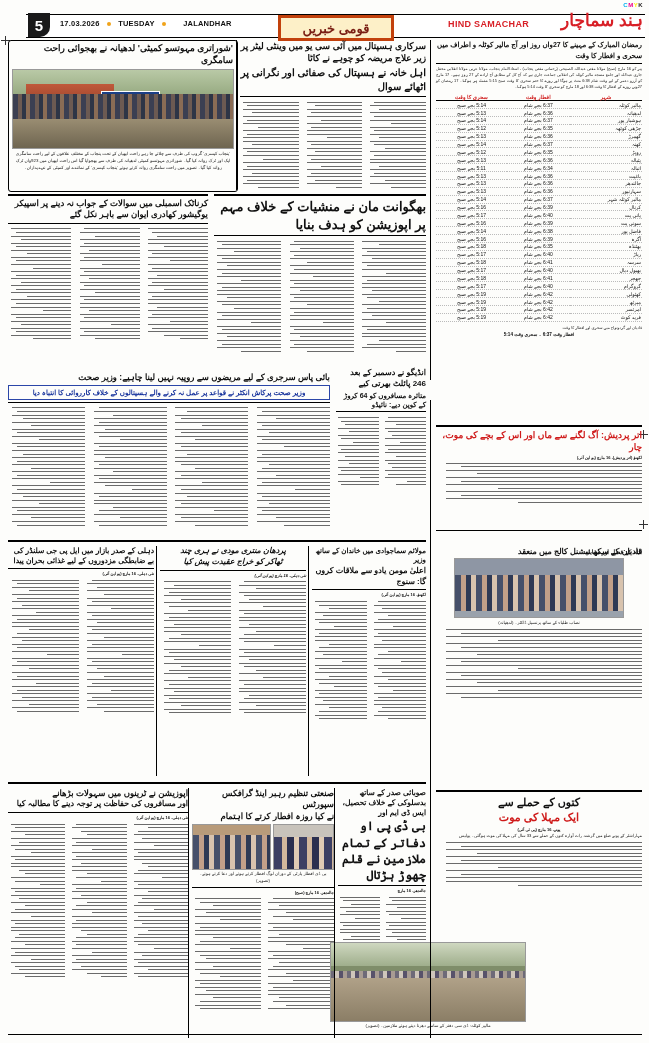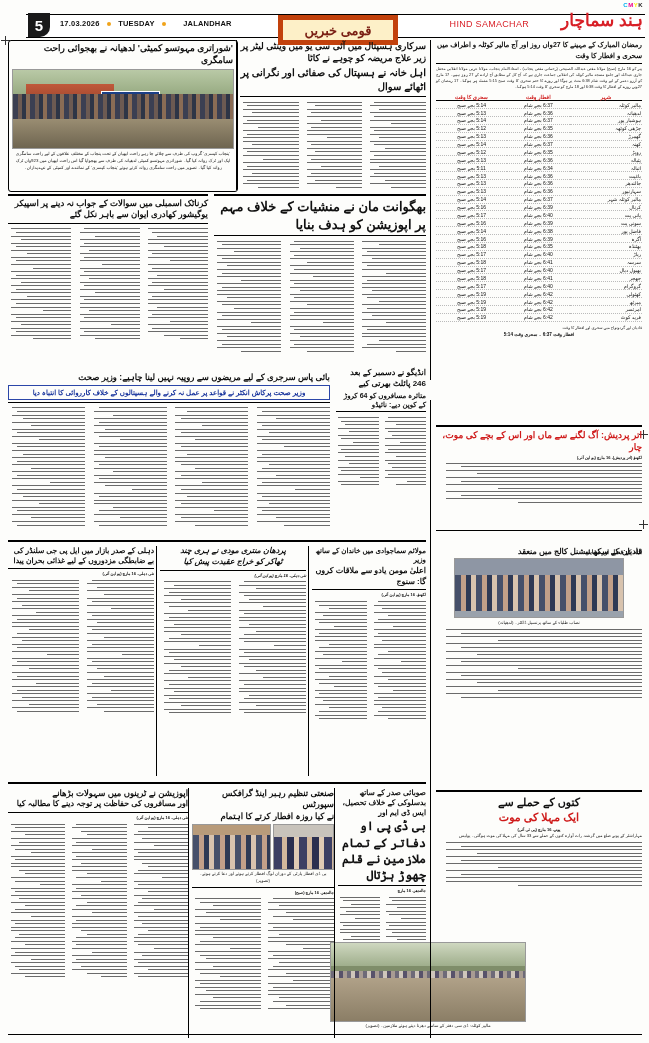--- a/index.html
+++ b/index.html
@@ -20,23 +20,23 @@
   .cm-r1{right:1px;top:430px;}
   .cm-r2{right:1px;top:520px;}
 
   
   .masthead{position:absolute;left:26px;top:14px;right:4px;height:22px;border-top:1px solid #000;border-bottom:1px solid #000;background:#fff;}
   .pagebadge{position:absolute;left:28px;top:13px;width:22px;height:24px;background:#1a1a1a;color:#fff;font-size:15px;font-weight:bold;display:flex;align-items:center;justify-content:center;border-radius:0 0 10px 0;}
   .mh-date{position:absolute;left:60px;top:19px;font-size:7.5px;font-weight:bold;letter-spacing:.2px;}
   .mh-dot{display:inline-block;width:4px;height:4px;background:#f0a31a;border-radius:50%;margin:0 5px;vertical-align:middle;}
   .mh-day{font-size:7.5px;font-weight:bold;}
   .mh-city{font-size:7.5px;font-weight:bold;margin-left:10px;}
-  .mh-center{position:absolute;left:278px;top:15px;width:110px;height:20px;background:#fdf0c8;border:5px solid #c2410c;display:flex;align-items:center;justify-content:center;}
+  .mh-center{position:absolute;left:278px;top:15px;width:110px;height:20px;background:#fdf0c8;border:3px solid #c2410c;display:flex;align-items:center;justify-content:center;}
   .mh-center span{font-size:13px;font-weight:bold;color:#7a1f14;direction:rtl;}
-  .mh-eng{position:absolute;right:120px;top:19px;font-size:9px;font-weight:normal;color:#d81f26;letter-spacing:.3px;}
+  .mh-eng{position:absolute;right:120px;top:19px;font-size:9px;font-weight:bold;color:#d81f26;letter-spacing:.3px;}
   .mh-urdu{position:absolute;right:6px;top:12px;font-size:17px;font-weight:bold;color:#d81f26;direction:rtl;line-height:1;}
 
   
   .col{position:absolute;}
   .lines{display:block;}
   .ln{height:1px;background:#4a4a4a;margin:2.55px 0;opacity:.82;}
   .ln.s95{width:95%}.ln.s88{width:88%}.ln.s80{width:80%}.ln.s70{width:70%}.ln.s60{width:60%}.ln.s45{width:45%}
   .lines.rtl .ln{margin-left:auto;}
 
   .hd{direction:rtl;text-align:right;font-weight:bold;color:#111;line-height:1.35;}

